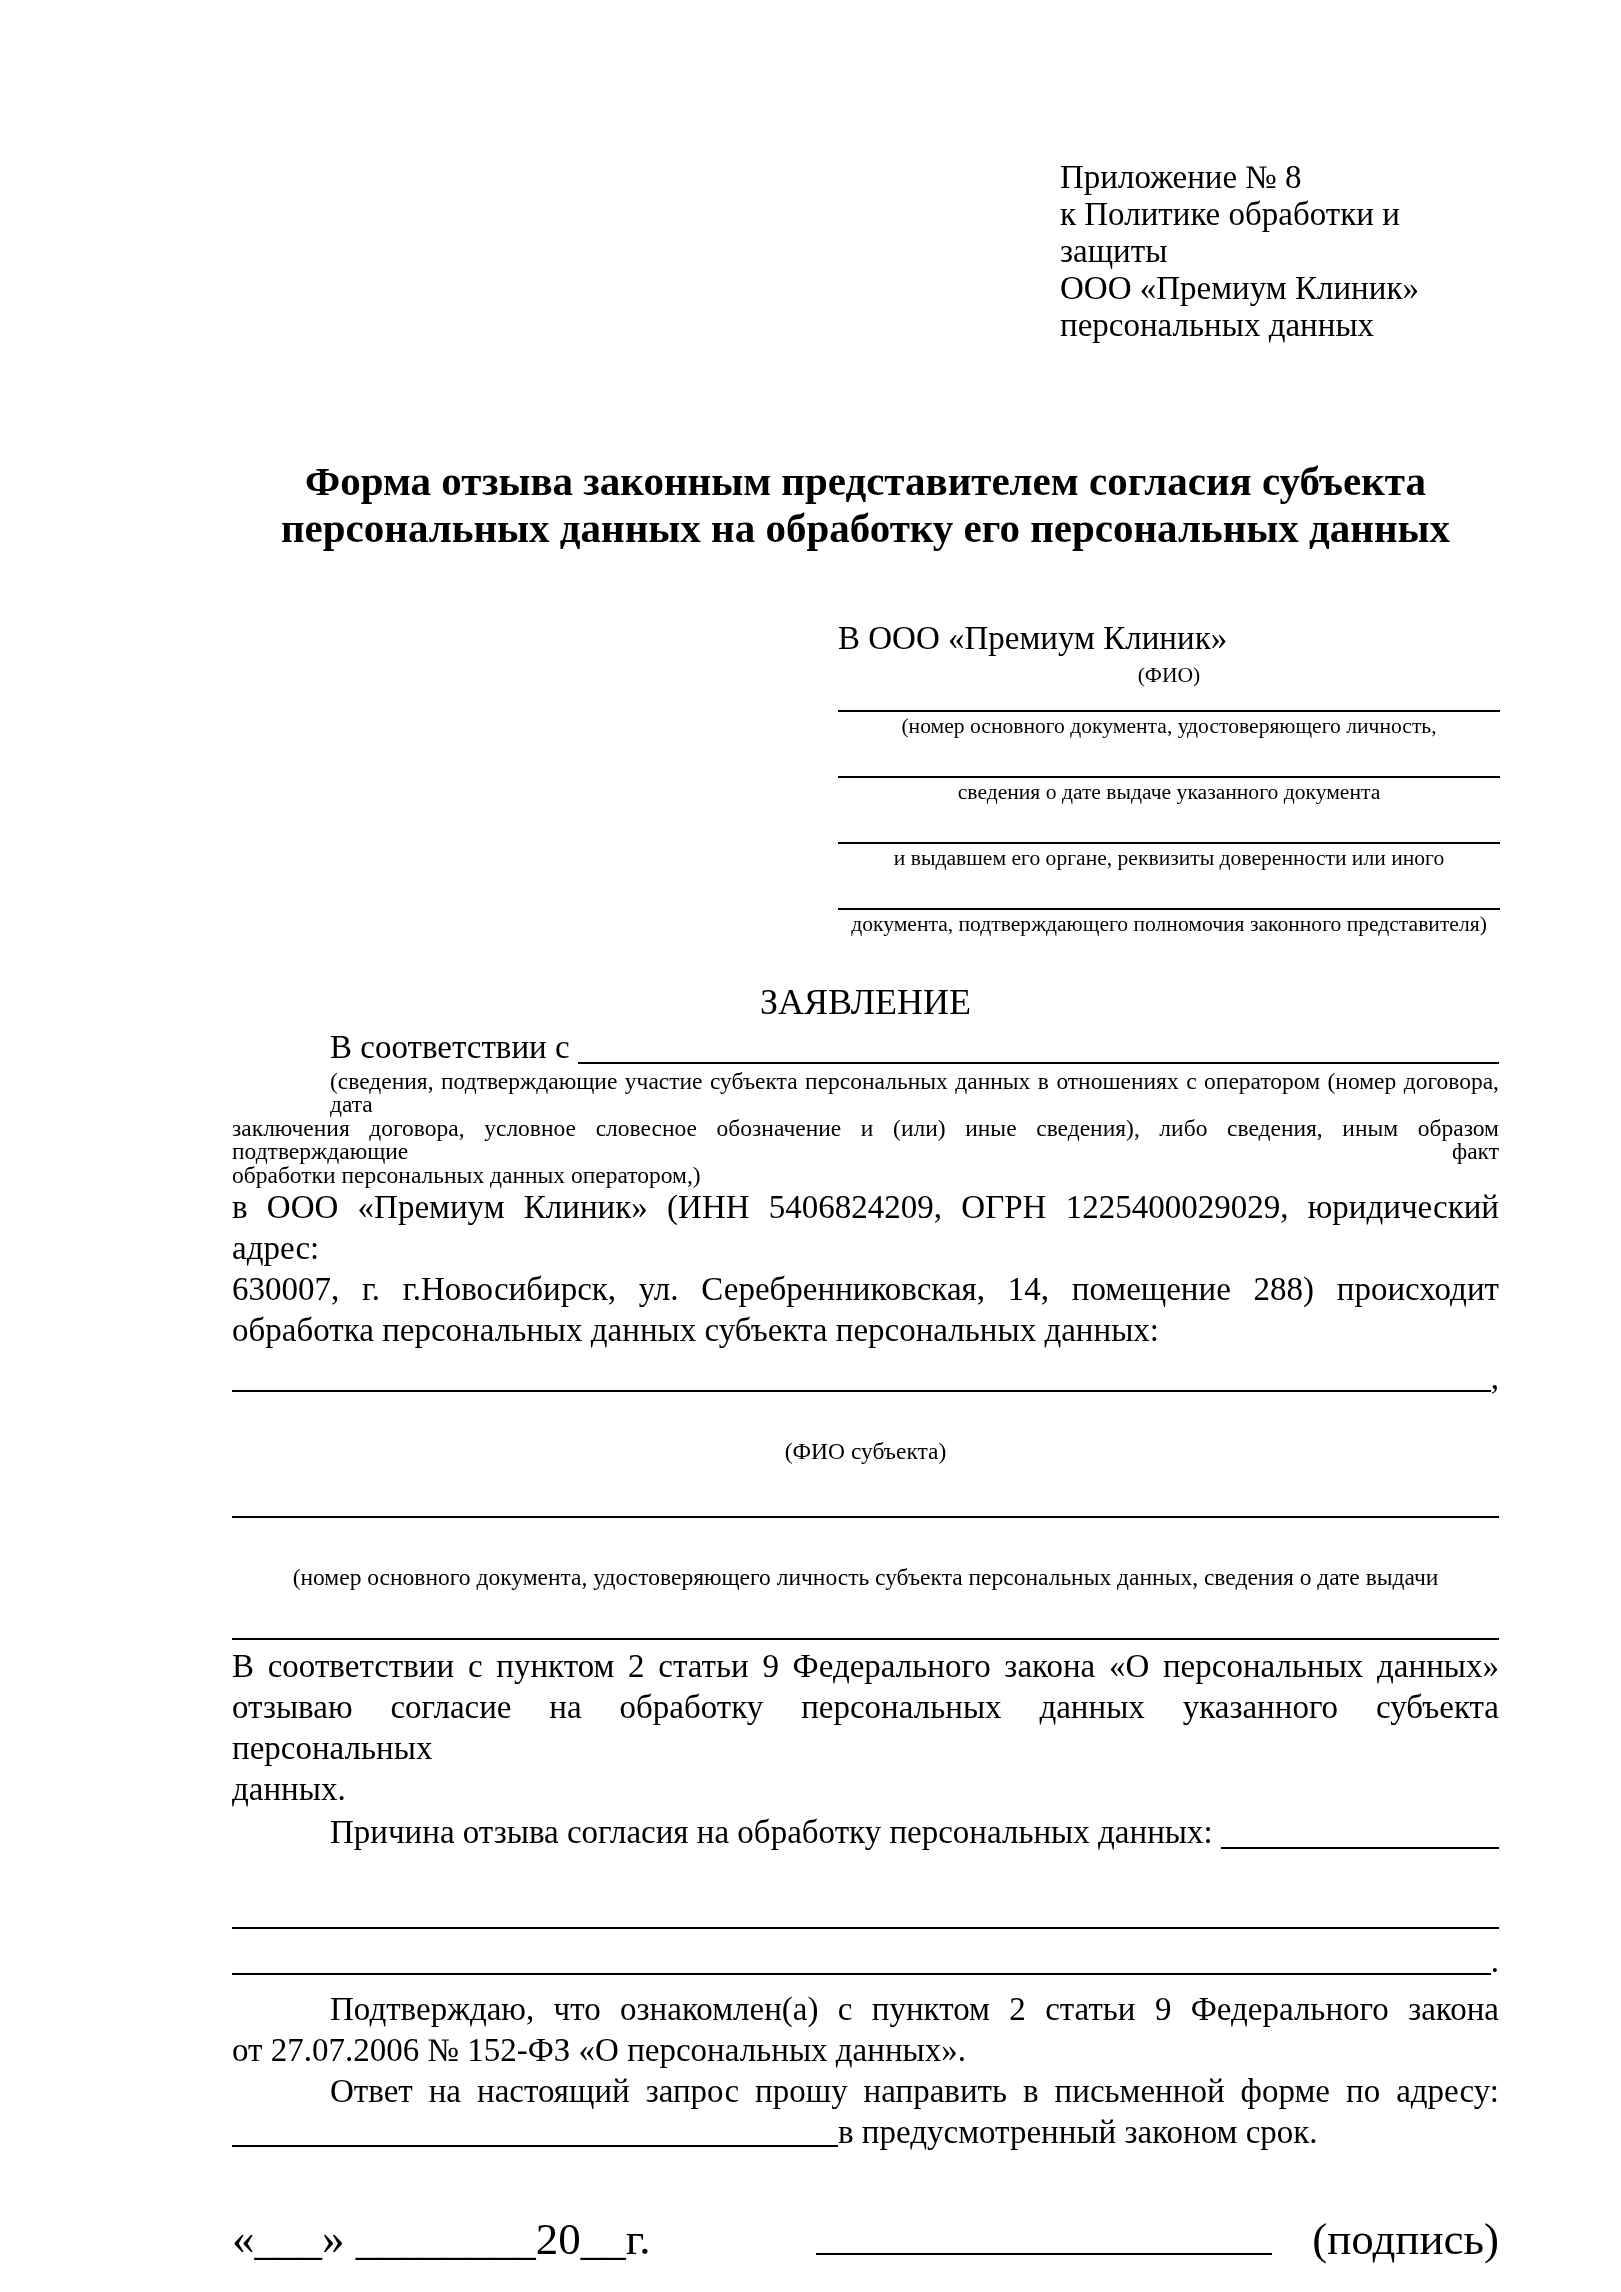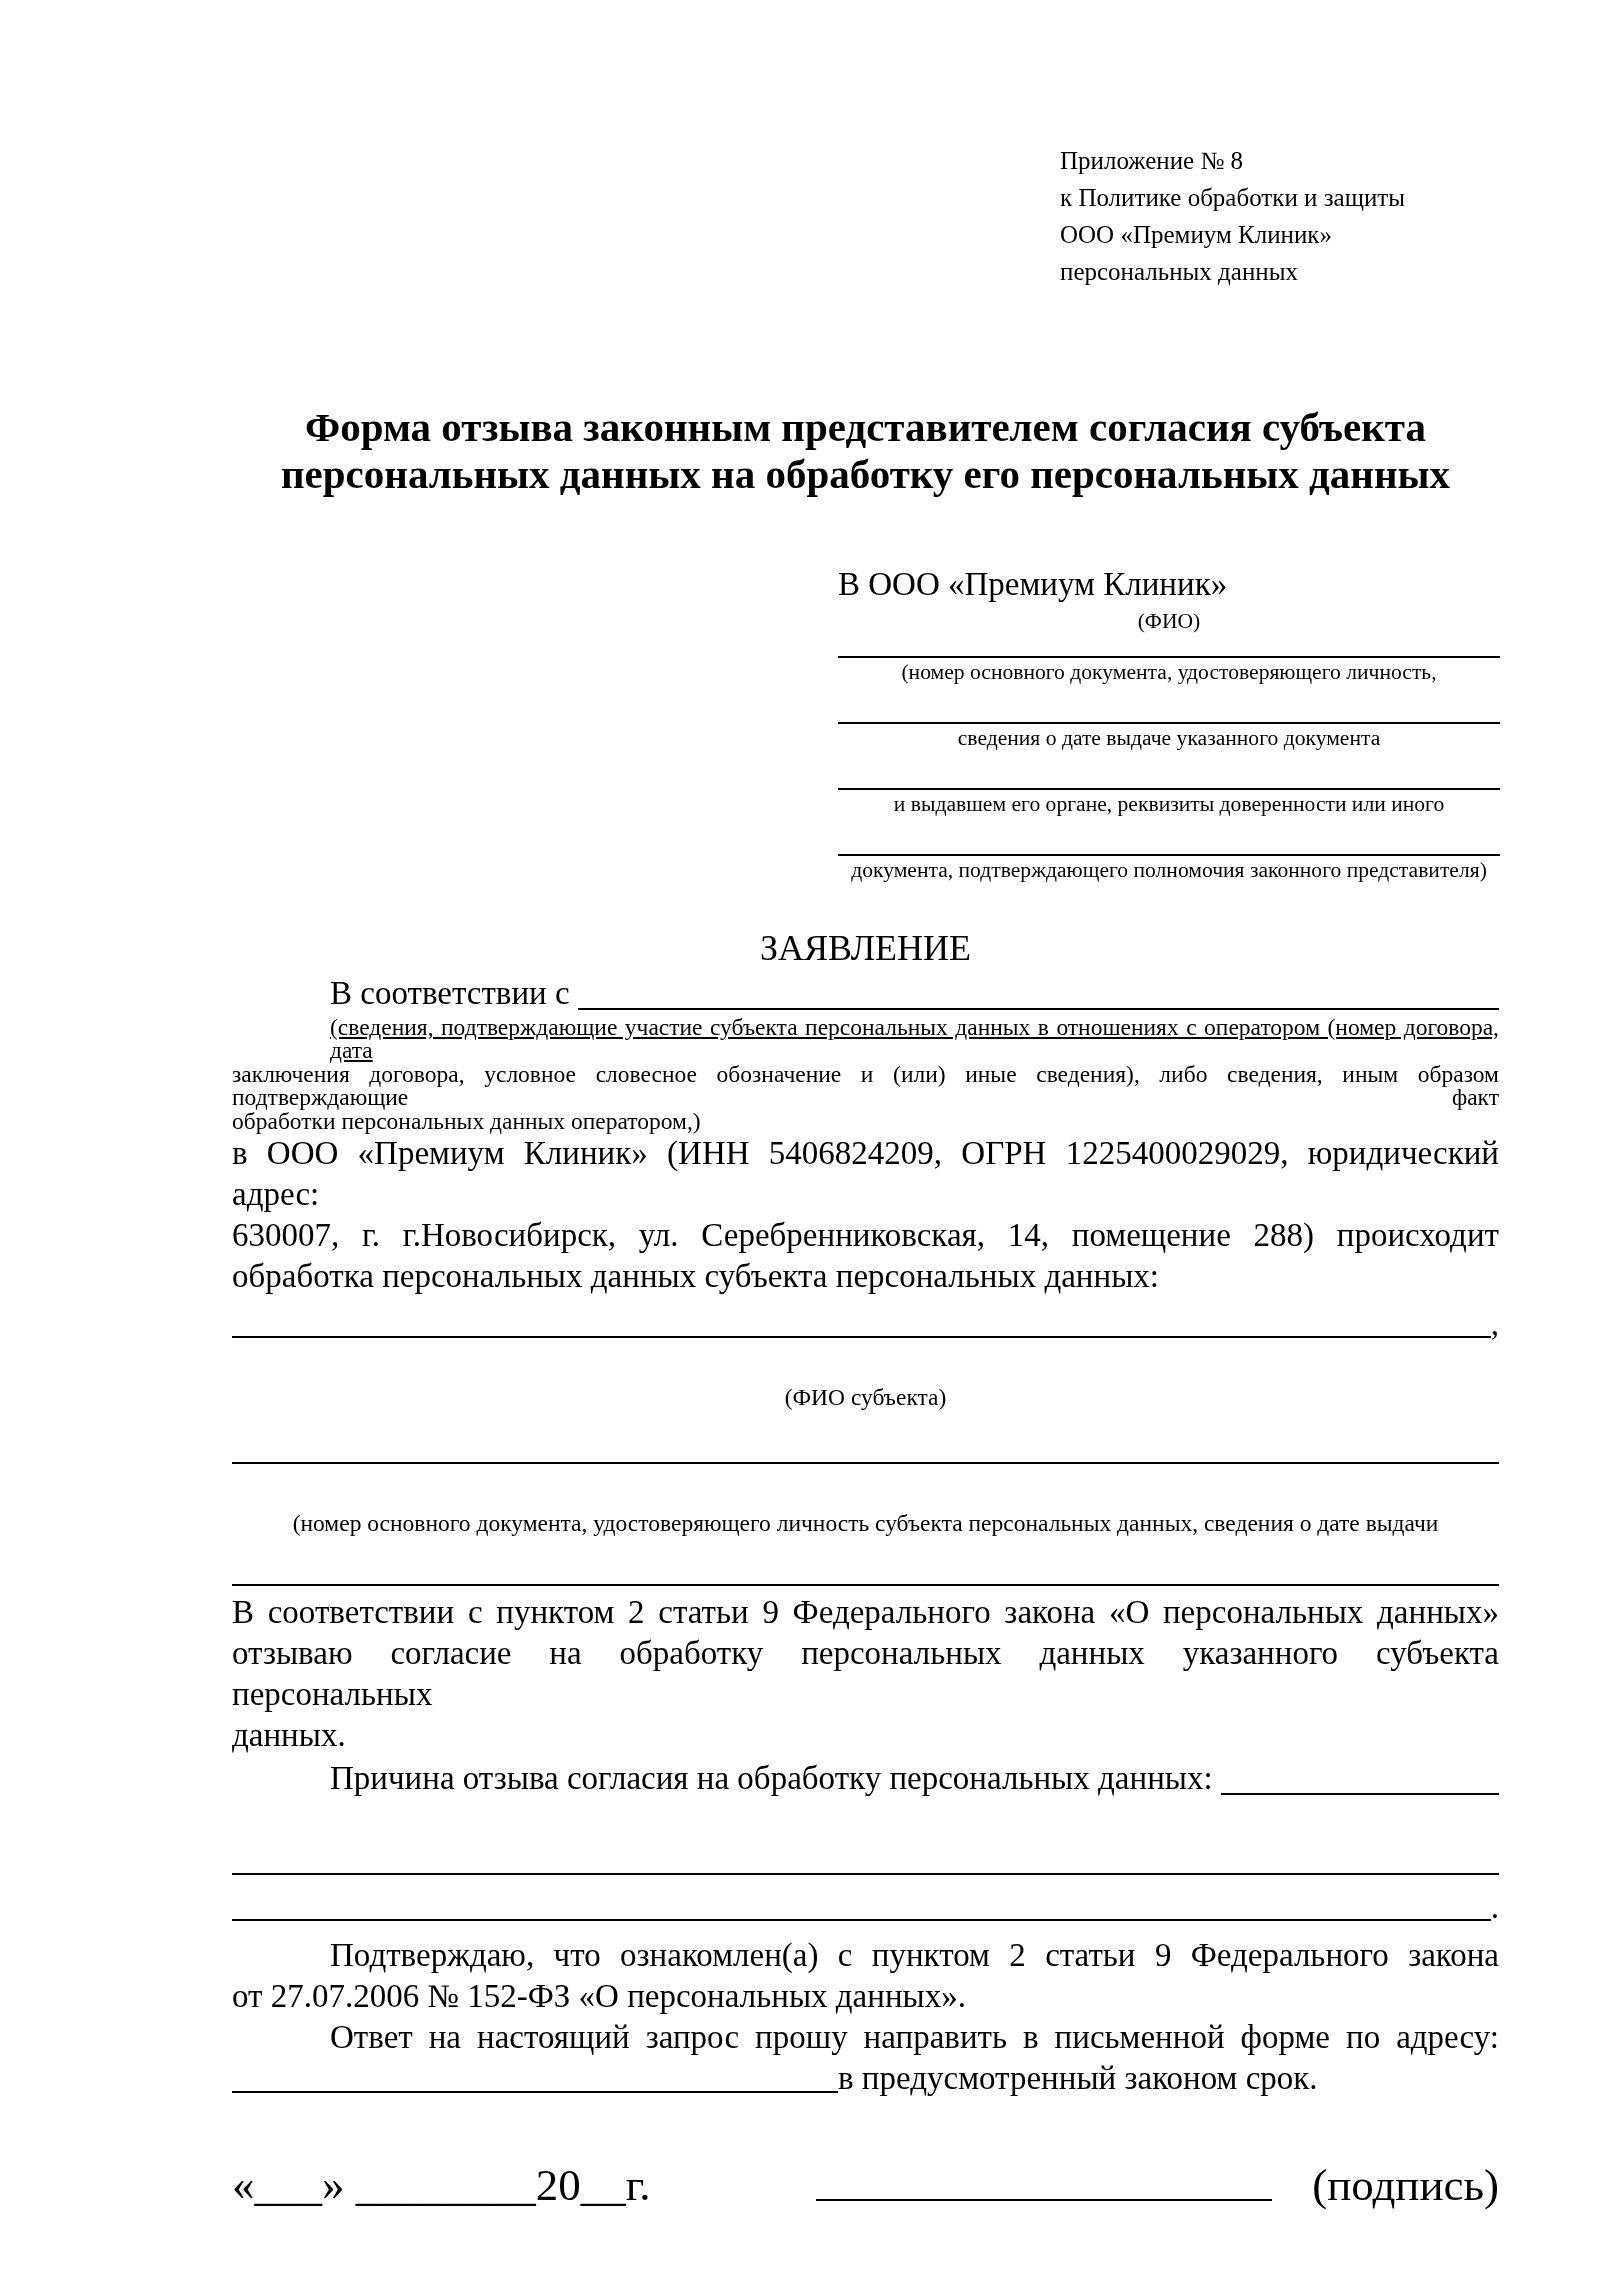--- a/index.html
+++ b/index.html
@@ -11,22 +11,23 @@
     background: #ffffff;
     color: #000000;
     font-family: "Liberation Serif", "DejaVu Serif", serif;
     overflow: hidden;
     box-sizing: border-box;
     padding: 142px 122px 0 232px; 
   }
   
   .appendix {
     margin-left: 828px;
-    font-size: 25px;
+    font-size: 33px;
     line-height: 37px;
+    margin-top: 17px;
   }
   
   .doc-title {
     margin: 114px auto 0 auto;
     max-width: 1225px;
     font-size: 41px;
     line-height: 47px;
     font-weight: bold;
     text-align: center;
   }
@@ -63,21 +64,21 @@
     line-height: 45px;
     text-align: center;
   }
   .intro-row { padding-left: 98px; font-size: 33px; }
   .note-line {
     font-size: 23.5px;
     line-height: 23.5px;
     text-align: justify;
     text-align-last: justify;
   }
-  .note-line.first { padding-left: 98px; text-decoration: underline; }
+  .note-line.first { padding-left: 98px; }
   .note-line.last { text-align-last: auto; }
   .bodyline {
     font-size: 33px;
     line-height: 41px;
     text-align: justify;
     text-align-last: justify;
   }
   .bodyline.last { text-align-last: auto; }
   .bodyline.indent { padding-left: 98px; }
   .rule-row { display: flex; align-items: flex-end; font-size: 33px; }

